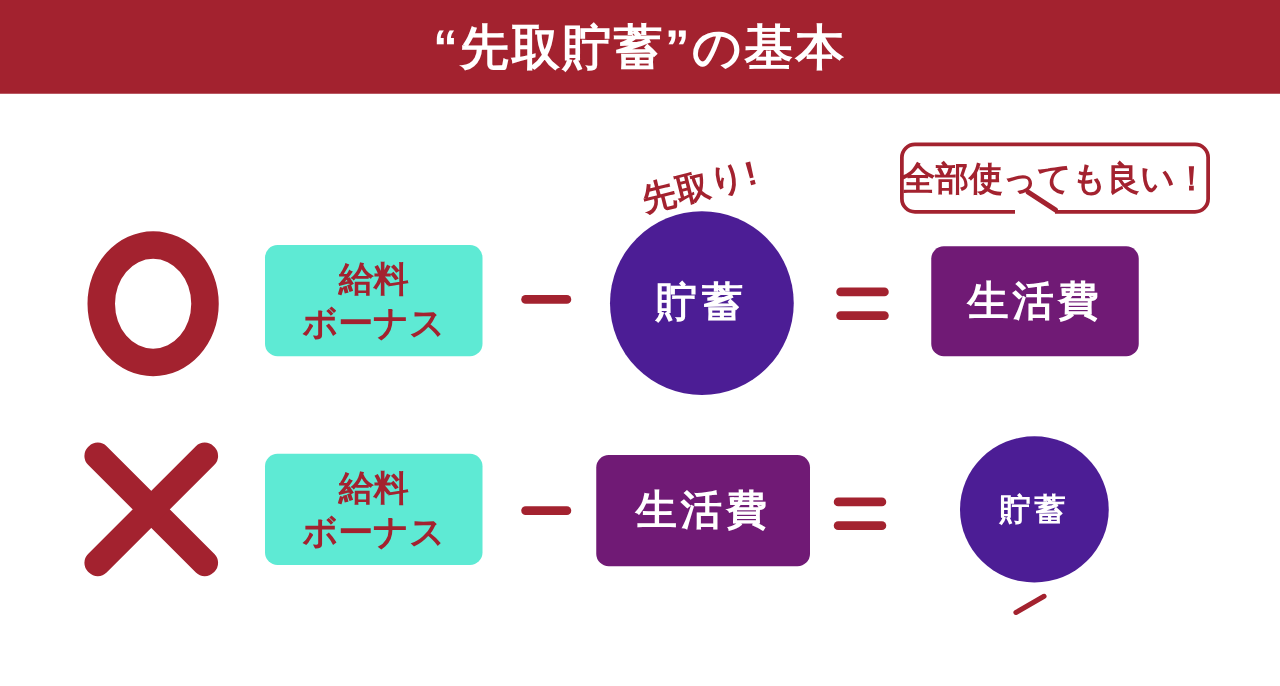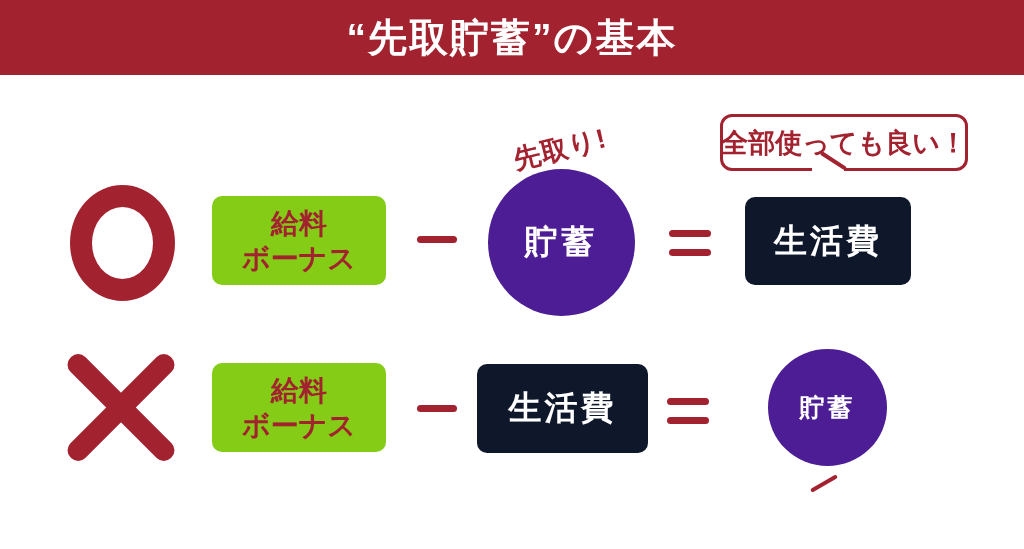--- a/index.html
+++ b/index.html
@@ -25,22 +25,22 @@
     background:#a3222f;border-radius:10px;
   }
   .mark-ng i.b1{transform:rotate(45deg);}
   .mark-ng i.b2{transform:rotate(-45deg);}
 
   
   .box{
     position:absolute;display:flex;flex-direction:column;align-items:center;justify-content:center;
     border-radius:10px;text-align:center;white-space:nowrap;
   }
-  .box-pink{background:#84cc16;color:#a3222f;font-size:28px;line-height:1.25;}
-  .box-orange{background:#0f172a;color:#ffffff;font-size:33px;letter-spacing:3px;}
+  .box-pink{background:#5eead4;color:#a3222f;font-size:28px;line-height:1.25;}
+  .box-orange{background:#701a75;color:#ffffff;font-size:33px;letter-spacing:3px;}
   .income-good{left:212px;top:196px;width:174px;height:89px;}
   .income-bad{left:212px;top:363px;width:174px;height:89px;}
   .expense-good{left:745px;top:197px;width:166px;height:88px;}
   .expense-bad{left:477px;top:364px;width:171px;height:89px;}
 
   
   .circle{
     position:absolute;background:#4c1d95;border-radius:50%;
     display:flex;align-items:center;justify-content:center;color:#ffffff;white-space:nowrap;
   }

